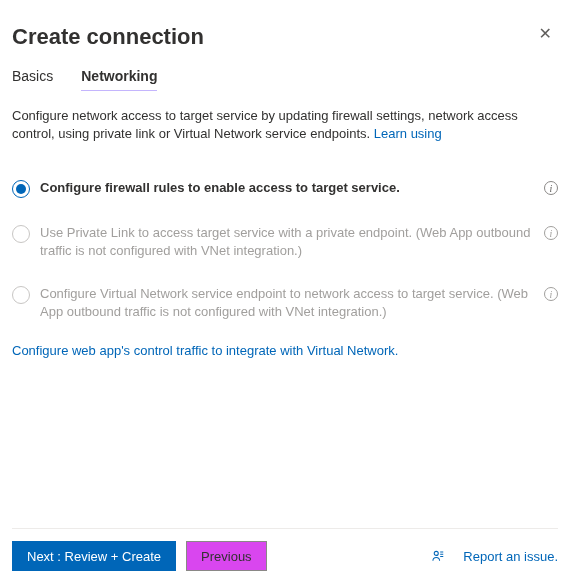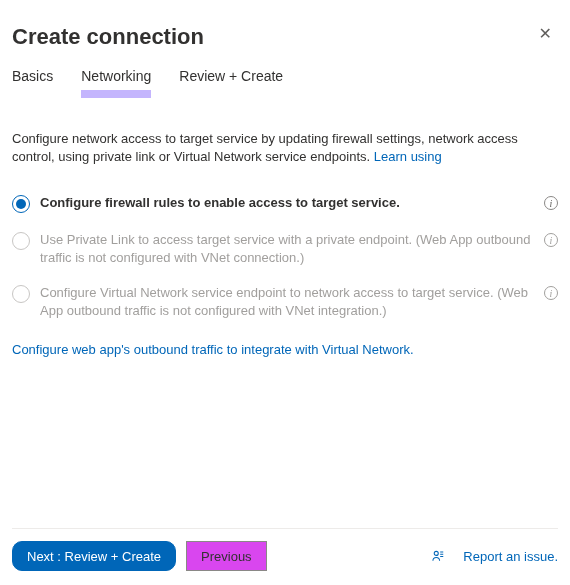--- a/index.html
+++ b/index.html
@@ -34,51 +34,52 @@
     font-size: 16px;
     line-height: 16px;
     color: #605e5c;
     cursor: pointer;
     padding: 6px;
   }
   .tabs {
     display: flex;
     gap: 28px;
     border-bottom: none;
-    margin-bottom: 32px;
+    margin-bottom: 16px;
   }
   .tab {
     font-size: 14px;
     color: #323130;
     padding-bottom: 6px;
     cursor: pointer;
   }
   .tab.active {
-    font-weight: 400;
-    border-bottom: 8px solid #c4b5fd;
+    font-weight: 700;
+    border-bottom: 1px solid #c4b5fd;
   }
   .desc {
     font-size: 13px;
     color: #323130;
     line-height: 1.4;
   }
   .link {
     color: #0066b8;
     cursor: pointer;
   }
   .options {
     margin-top: 28px;
     display: flex;
     flex-direction: column;
     gap: 18px;
   }
   .option-row {
     display: flex;
     align-items: flex-start;
     gap: 10px;
+    margin-top: 8px;
   }
   .radio {
     width: 18px; height: 18px;
     border-radius: 50%;
     border: 1px solid #8a8886;
     flex: 0 0 18px;
     position: relative;
     margin-top: 1px;
     background:#fff;
   }
@@ -141,21 +142,20 @@
     background: #d946ef;
     color:#323130;
     cursor:pointer;
     display:inline-flex;
     align-items:center;
   }
   .btn.primary {
     background: #0066b8;
     border-color: #0066b8;
     color:#fff;
-    border-radius:10px;
   }
   .footer .spacer-f { flex:1; }
   .report {
     display:inline-flex;
     align-items:center;
     gap:18px;
     color:#0066b8;
     cursor:pointer;
     font-size: 13px;
   }
@@ -167,52 +167,51 @@
 <div class="panel">
 
   <div class="header-row">
     <div class="title">Create connection</div>
     <div class="close-btn">✕</div>
   </div>
 
   <div class="tabs">
     <div class="tab">Basics</div>
     <div class="tab active">Networking</div>
-    <div class="tab">Review + Create</div>
   </div>
 
   <div class="desc">
     <span>Configure network access to target service by updating firewall settings, network access control, using private link or Virtual Network service endpoints.</span>
     <span class="link">Learn using</span>
   </div>
 
   <div class="options">
 
     <div class="option-row">
       <span class="radio selected"></span>
       <span class="opt-label strong">Configure firewall rules to enable access to target service.</span>
       <span class="info-icon">i</span>
     </div>
 
     <div class="option-row">
       <span class="radio disabled"></span>
-      <span class="opt-label disabled">Use Private Link to access target service with a private endpoint. (Web App outbound traffic is not configured with VNet connection.)</span>
+      <span class="opt-label disabled">Use Private Link to access target service with a private endpoint. (Web App outbound traffic is not configured with VNet integration.)</span>
       <span class="info-icon disabled">i</span>
     </div>
 
     <div class="option-row">
       <span class="radio disabled"></span>
       <span class="opt-label disabled">Configure Virtual Network service endpoint to network access to target service. (Web App outbound traffic is not configured with VNet integration.)</span>
       <span class="info-icon disabled">i</span>
     </div>
 
   </div>
 
   <div class="vnet-link">
-    <span class="link">Configure web app's outbound traffic to integrate with Virtual Network.</span>
+    <span class="link">Configure web app's control traffic to integrate with Virtual Network.</span>
   </div>
 
   <div class="spacer"></div>
 
   <div class="footer">
     <button class="btn primary">Next : Review + Create</button>
     <button class="btn">Previous</button>
     <span class="spacer-f"></span>
     <span class="report">
       <span class="person-icon">

